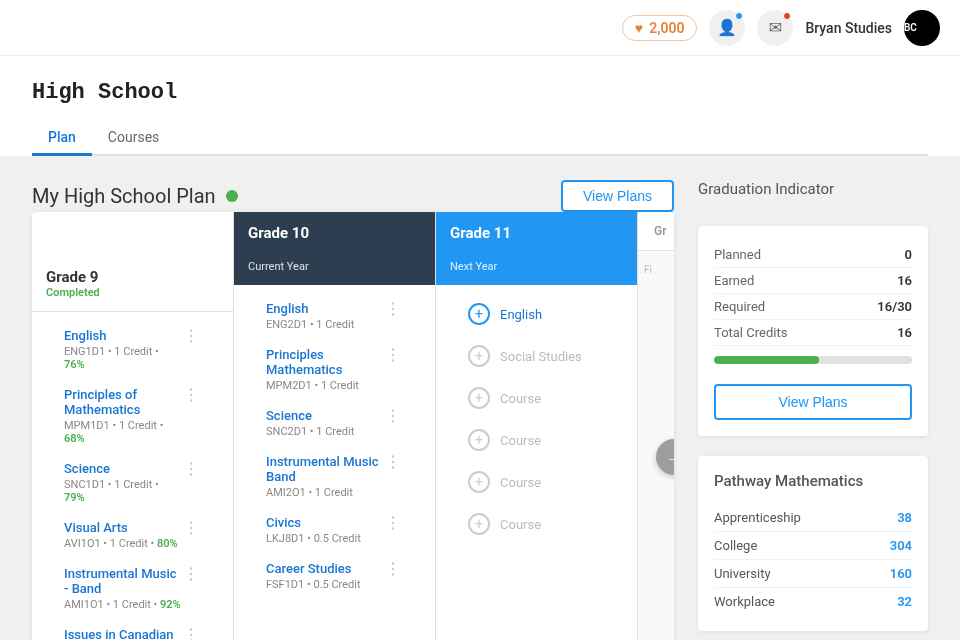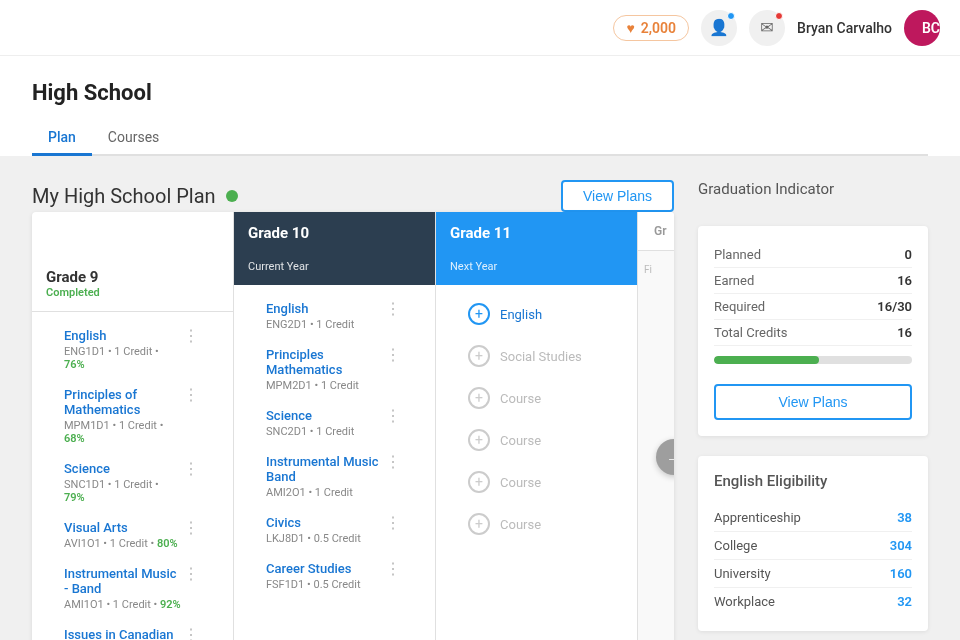--- a/index.html
+++ b/index.html
@@ -51,39 +51,40 @@
       position: absolute;
       top: 2px; right: 2px;
       border: 1.5px solid #fff;
     }
     .badge-dot.blue { background: #2196f3; }
     .badge-dot.red { background: #e53935; }
     .user-name { font-weight: 500; color: #333; font-size: 14px; }
     .avatar {
       width: 36px; height: 36px;
       border-radius: 50%;
-      background: #be185d;
-      display: flex; align-items: center; justify-content: flex-end;
-      color: #fff; font-weight: 600; font-size: 14px;
+      background: #000000;
+      display: flex; align-items: center; justify-content: flex-start;
+      color: #fff; font-weight: 600; font-size: 10px;
     }
 
     
     .page-wrapper {
       background: #fff;
     }
 
     .page-header {
       padding: 24px 32px 0;
       background: #fff;
     }
     .page-title {
       font-size: 22px;
       font-weight: 700;
       color: #222;
       margin-bottom: 16px;
+      font-family: Liberation Mono, monospace;
     }
     .tabs {
       display: flex;
       gap: 0;
       border-bottom: 2px solid #e0e0e0;
     }
     .tab {
       padding: 8px 16px;
       cursor: pointer;
       font-size: 14px;
@@ -318,21 +319,21 @@
       <span>2,000</span>
     </div>
     <button class="header-icon-btn">
       <span>👤</span>
       <span class="badge-dot blue"></span>
     </button>
     <button class="header-icon-btn">
       <span>✉</span>
       <span class="badge-dot red"></span>
     </button>
-    <span class="user-name">Bryan Carvalho</span>
+    <span class="user-name">Bryan Studies</span>
     <div class="avatar">
       <span>BC</span>
     </div>
   </div>
 </div>
 
 <div class="page-wrapper">
   <div class="page-header">
     <h1 class="page-title">High School</h1>
     <div class="tabs">
@@ -520,21 +521,21 @@
           <span class="grad-label">Total Credits</span>
           <span class="grad-value">16</span>
         </div>
         <div class="progress-bar-container">
           <div class="progress-bar-fill" style="width:53%;"></div>
         </div>
         <button class="view-plans-full">View Plans</button>
       </div>
 
       <div class="panel-card">
-        <div class="panel-section-title">English Eligibility</div>
+        <div class="panel-section-title">Pathway Mathematics</div>
         <div class="pathway-row">
           <span class="pathway-label">Apprenticeship</span>
           <span class="pathway-value">38</span>
         </div>
         <div class="pathway-row">
           <span class="pathway-label">College</span>
           <span class="pathway-value">304</span>
         </div>
         <div class="pathway-row">
           <span class="pathway-label">University</span>

